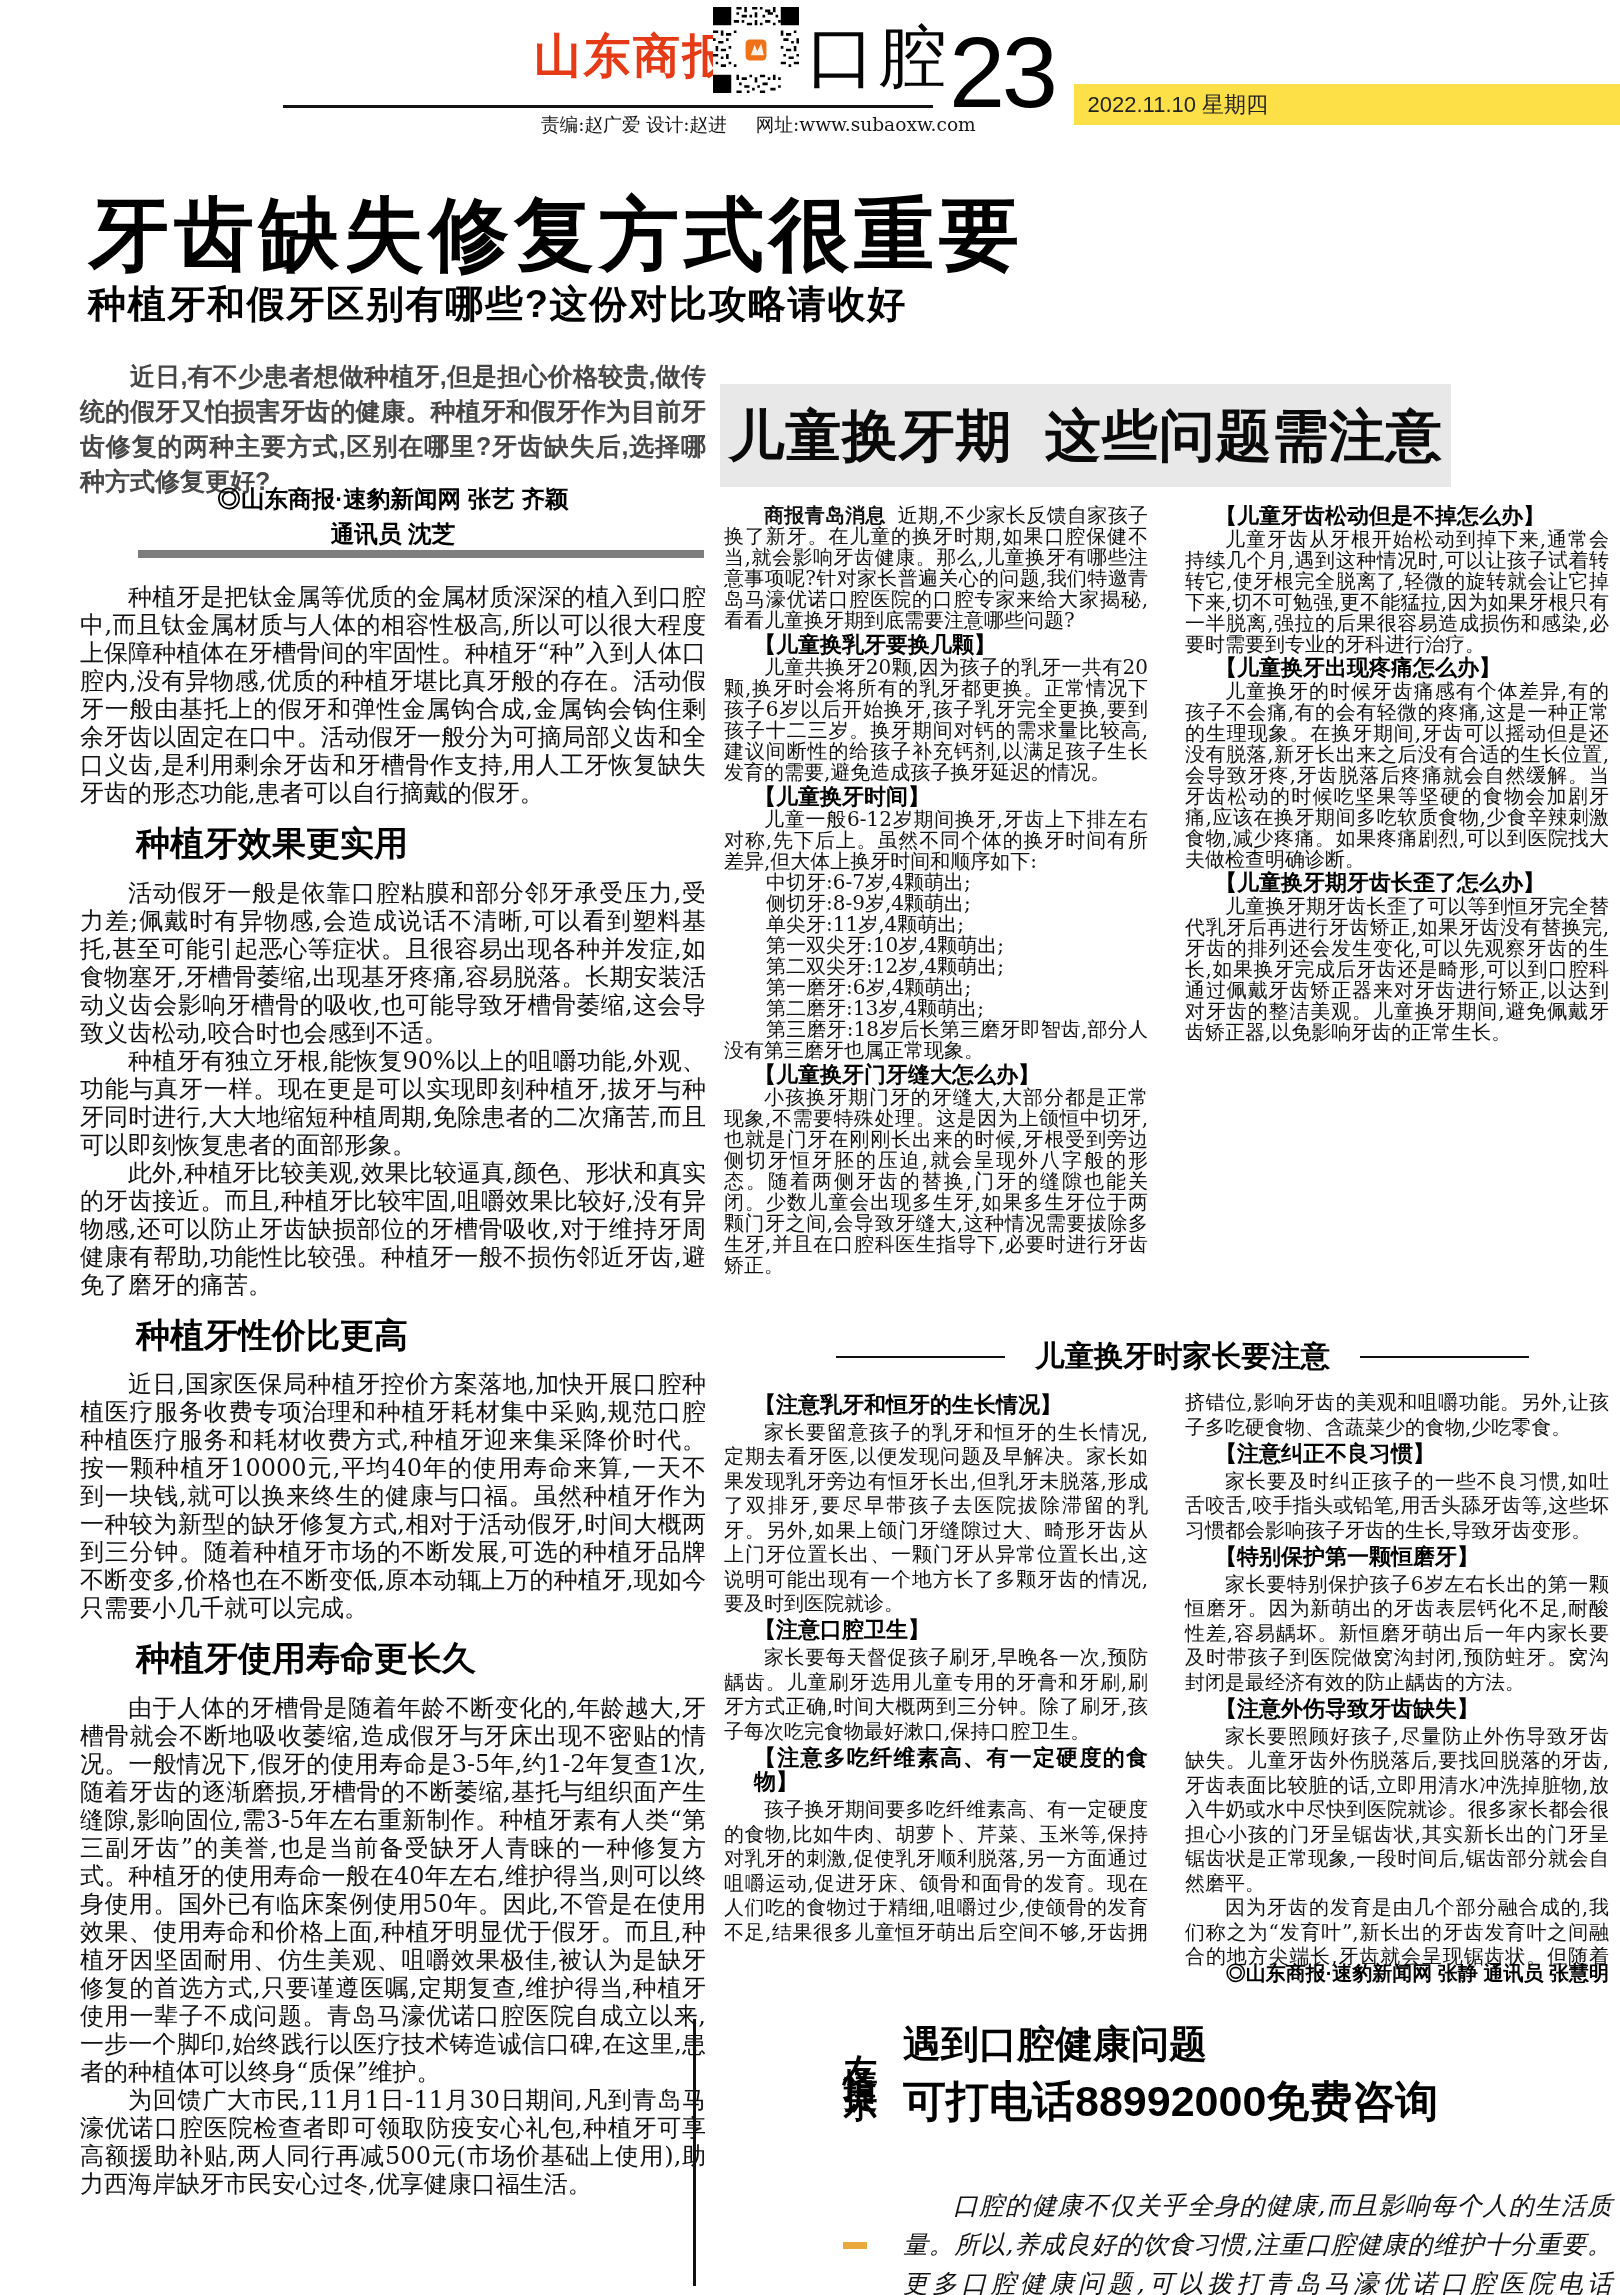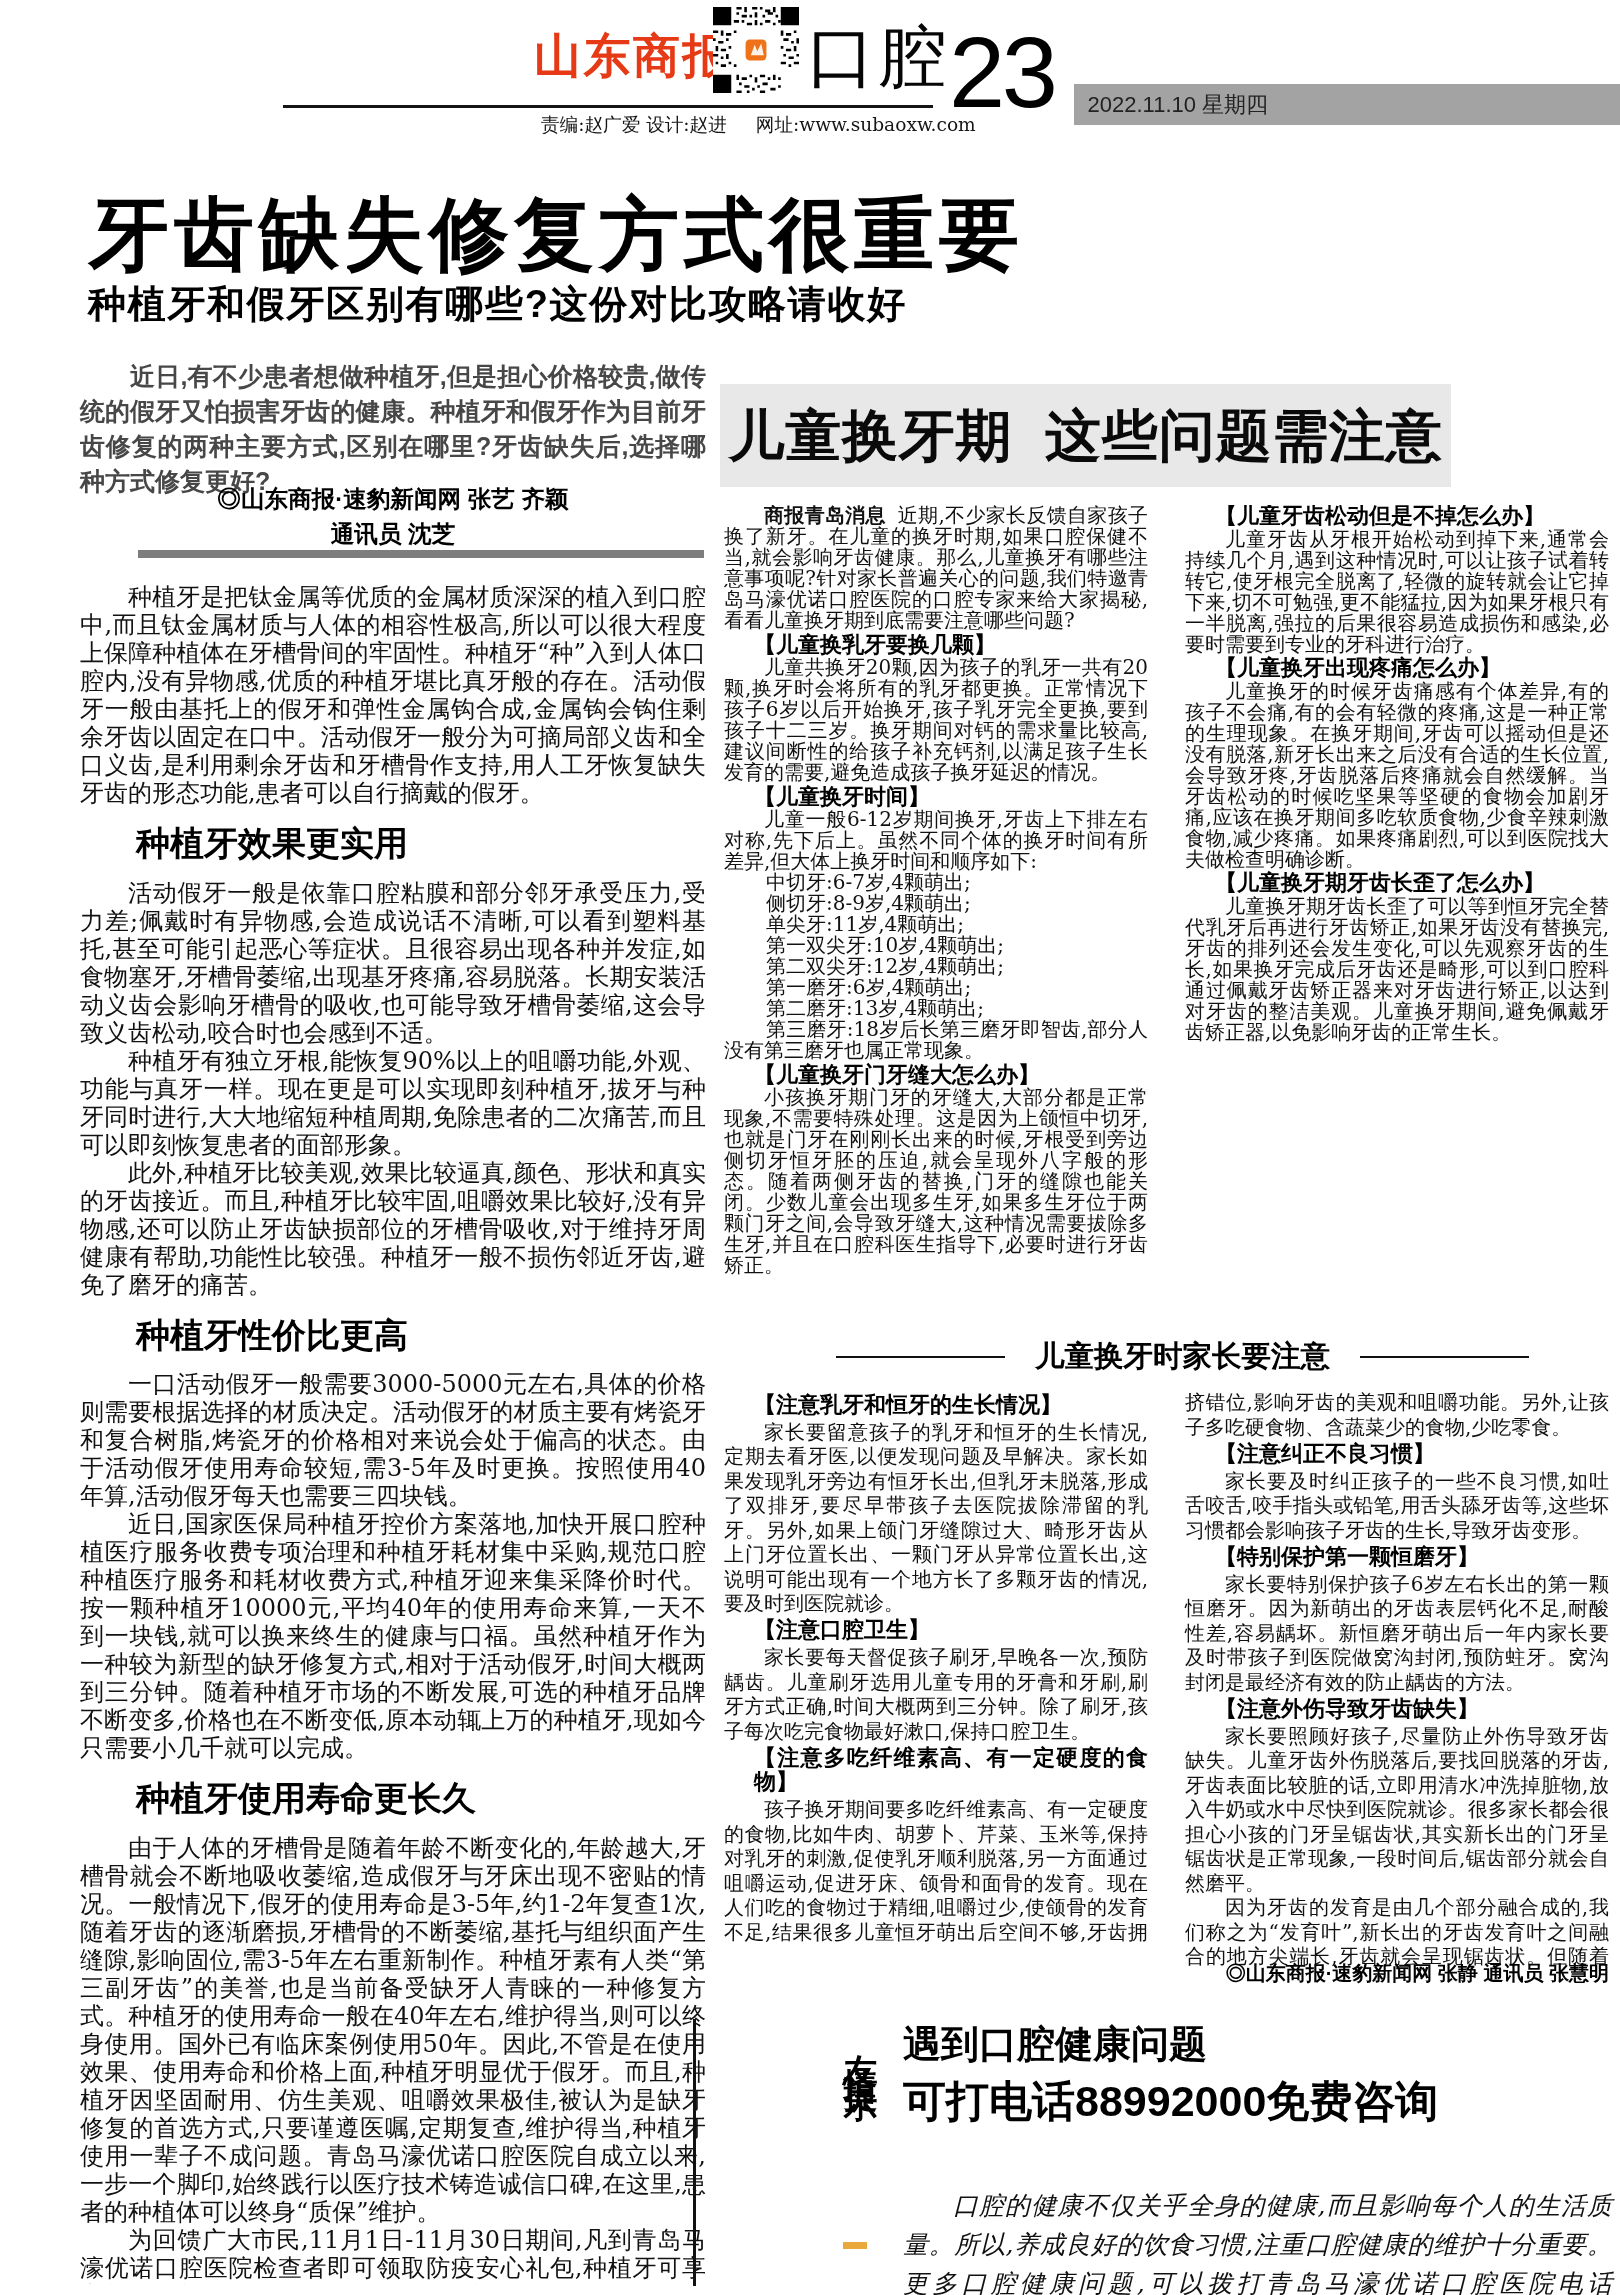--- a/index.html
+++ b/index.html
@@ -10,21 +10,21 @@
   .brand{left:534px;top:25px;font-family:"Liberation Sans",sans-serif;font-weight:900;
          font-size:47px;letter-spacing:2.5px;color:#e63a17;}
   .qr-box{left:713px;top:6.8px;width:86px;height:86px;}
   .section-title{left:807px;top:11.8px;font-family:"Liberation Sans",sans-serif;font-weight:400;
          font-size:68px;letter-spacing:3.4px;color:#050505;}
   .page-number{left:949px;top:15px;font-family:"Liberation Sans",sans-serif;font-weight:400;
          font-size:101px;letter-spacing:-3.4px;color:#000;}
   .top-rule{left:283px;top:105px;width:650px;height:2.5px;background:#151515;}
   .editor-line{left:541px;top:112px;font-family:"DejaVu Serif",serif;font-size:18.6px;color:#151515;white-space:nowrap;}
   .editor-line .site{margin-left:29px;}
-  .date-bar{left:1074px;top:84px;width:547px;height:41px;background:#a3a3a3;}
+  .date-bar{left:1074px;top:84px;width:547px;height:41px;background:#fde047;}
   .date-text{position:absolute;left:13.5px;top:0;line-height:41px;font-size:22px;font-weight:500;
          font-family:"Liberation Sans",sans-serif;color:#222;}
   
   .headline{left:89px;top:182px;font-family:"Liberation Sans",sans-serif;font-weight:900;
          font-size:80px;letter-spacing:5px;color:#000;white-space:nowrap;}
   .subhead{left:88px;top:279px;font-family:"Liberation Sans",sans-serif;font-weight:700;
          font-size:38px;letter-spacing:1.7px;color:#000000;white-space:nowrap;}
   
   .intro{left:80px;top:334px;width:626px;font-family:"Liberation Sans",sans-serif;font-weight:600;
          font-size:25px;line-height:35px;color:#474747;text-indent:2em;text-align:justify;}
@@ -111,21 +111,20 @@
   <div class="abs byline2">通讯员 沈芝</div>
   <div class="abs divider"></div>
 
   <div class="abs left-body">
     <p class="para">种植牙是把钛金属等优质的金属材质深深的植入到口腔中,而且钛金属材质与人体的相容性极高,所以可以很大程度上保障种植体在牙槽骨间的牢固性。种植牙“种”入到人体口腔内,没有异物感,优质的种植牙堪比真牙般的存在。活动假牙一般由基托上的假牙和弹性金属钩合成,金属钩会钩住剩余牙齿以固定在口中。活动假牙一般分为可摘局部义齿和全口义齿,是利用剩余牙齿和牙槽骨作支持,用人工牙恢复缺失牙齿的形态功能,患者可以自行摘戴的假牙。</p>
     <h3 class="sec-head">种植牙效果更实用</h3>
     <p class="para">活动假牙一般是依靠口腔粘膜和部分邻牙承受压力,受力差;佩戴时有异物感,会造成说话不清晰,可以看到塑料基托,甚至可能引起恶心等症状。且很容易出现各种并发症,如食物塞牙,牙槽骨萎缩,出现基牙疼痛,容易脱落。长期安装活动义齿会影响牙槽骨的吸收,也可能导致牙槽骨萎缩,这会导致义齿松动,咬合时也会感到不适。</p>
     <p class="para">种植牙有独立牙根,能恢复90%以上的咀嚼功能,外观、功能与真牙一样。现在更是可以实现即刻种植牙,拔牙与种牙同时进行,大大地缩短种植周期,免除患者的二次痛苦,而且可以即刻恢复患者的面部形象。</p>
     <p class="para">此外,种植牙比较美观,效果比较逼真,颜色、形状和真实的牙齿接近。而且,种植牙比较牢固,咀嚼效果比较好,没有异物感,还可以防止牙齿缺损部位的牙槽骨吸收,对于维持牙周健康有帮助,功能性比较强。种植牙一般不损伤邻近牙齿,避免了磨牙的痛苦。</p>
     <h3 class="sec-head">种植牙性价比更高</h3>
-    <p class="para">一口活动假牙一般需要3000-5000元左右,具体的价格则需要根据选择的材质决定。活动假牙的材质主要有烤瓷牙和复合树脂,烤瓷牙的价格相对来说会处于偏高的状态。由于活动假牙使用寿命较短,需3-5年及时更换。按照使用40年算,活动假牙每天也需要三四块钱。</p>
     <p class="para">近日,国家医保局种植牙控价方案落地,加快开展口腔种植医疗服务收费专项治理和种植牙耗材集中采购,规范口腔种植医疗服务和耗材收费方式,种植牙迎来集采降价时代。按一颗种植牙10000元,平均40年的使用寿命来算,一天不到一块钱,就可以换来终生的健康与口福。虽然种植牙作为一种较为新型的缺牙修复方式,相对于活动假牙,时间大概两到三分钟。随着种植牙市场的不断发展,可选的种植牙品牌不断变多,价格也在不断变低,原本动辄上万的种植牙,现如今只需要小几千就可以完成。</p>
     <h3 class="sec-head">种植牙使用寿命更长久</h3>
     <p class="para">由于人体的牙槽骨是随着年龄不断变化的,年龄越大,牙槽骨就会不断地吸收萎缩,造成假牙与牙床出现不密贴的情况。一般情况下,假牙的使用寿命是3-5年,约1-2年复查1次,随着牙齿的逐渐磨损,牙槽骨的不断萎缩,基托与组织面产生缝隙,影响固位,需3-5年左右重新制作。种植牙素有人类“第三副牙齿”的美誉,也是当前备受缺牙人青睐的一种修复方式。种植牙的使用寿命一般在40年左右,维护得当,则可以终身使用。国外已有临床案例使用50年。因此,不管是在使用效果、使用寿命和价格上面,种植牙明显优于假牙。而且,种植牙因坚固耐用、仿生美观、咀嚼效果极佳,被认为是缺牙修复的首选方式,只要谨遵医嘱,定期复查,维护得当,种植牙使用一辈子不成问题。青岛马濠优诺口腔医院自成立以来,一步一个脚印,始终践行以医疗技术铸造诚信口碑,在这里,患者的种植体可以终身“质保”维护。</p>
     <p class="para">为回馈广大市民,11月1日-11月30日期间,凡到青岛马濠优诺口腔医院检查者即可领取防疫安心礼包,种植牙可享高额援助补贴,两人同行再减500元(市场价基础上使用),助力西海岸缺牙市民安心过冬,优享健康口福生活。</p>
   </div>
 
   <div class="abs banner">
     <div class="banner-text">儿童换牙期  这些问题需注意</div>
   </div>
 

